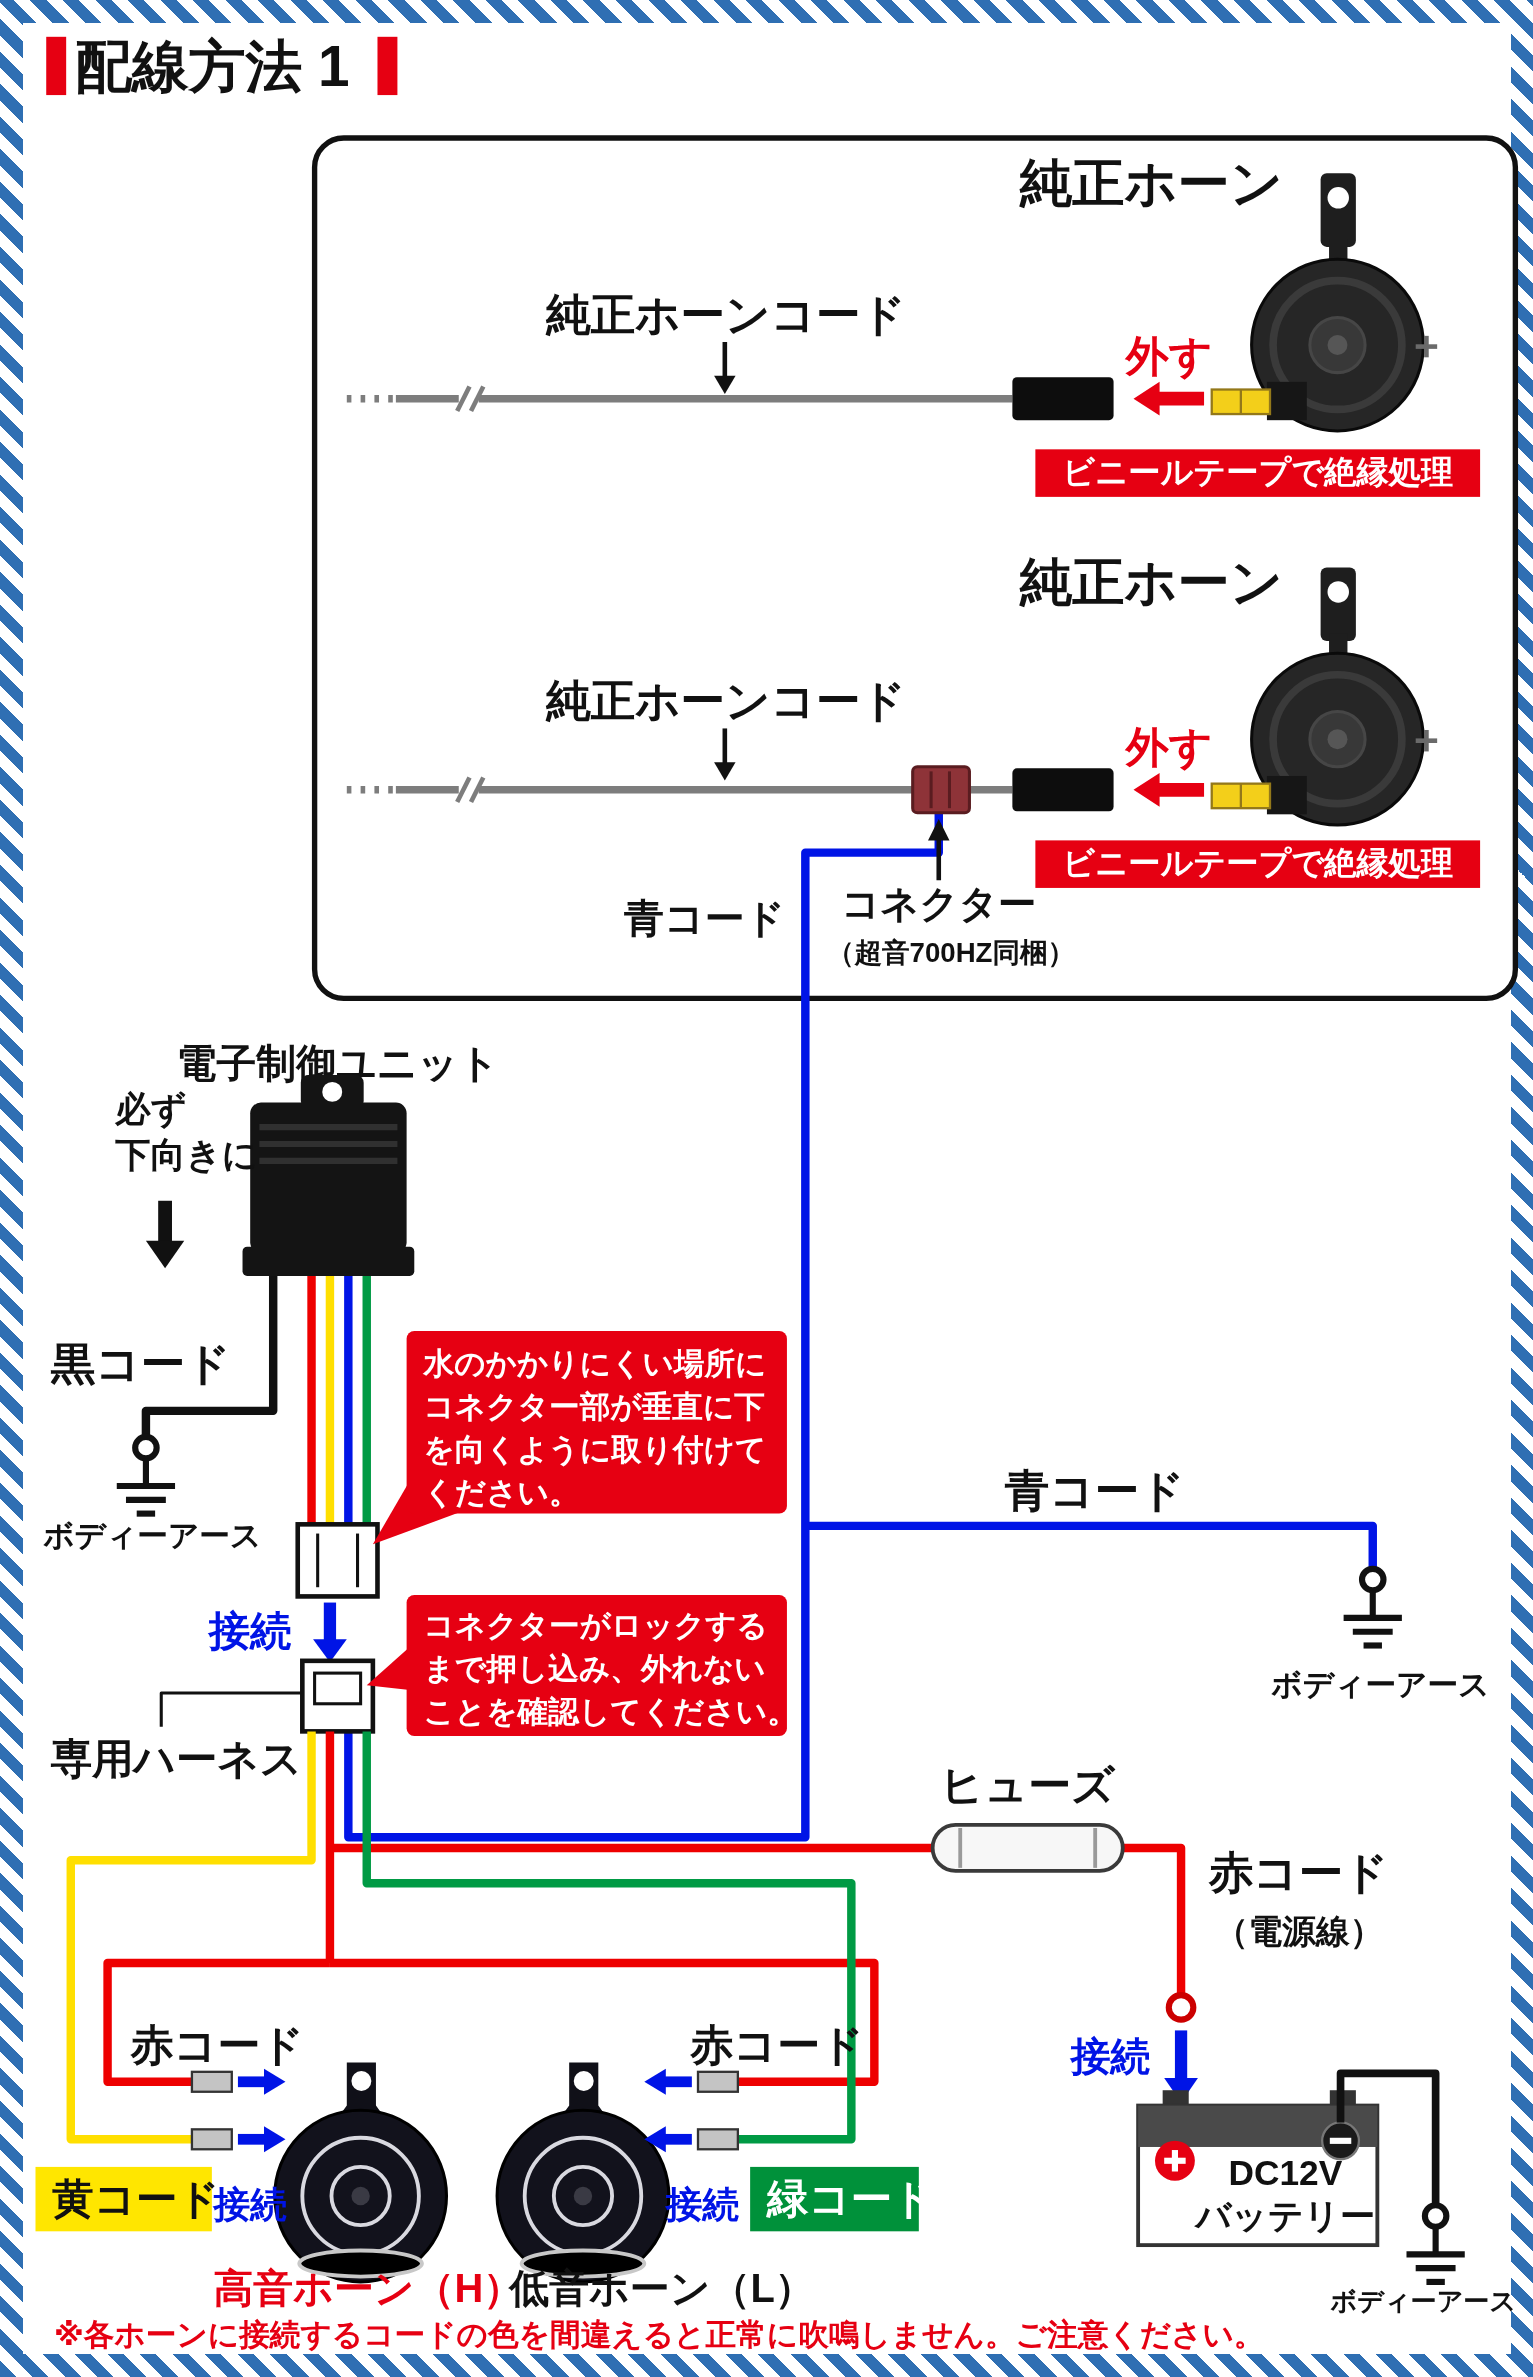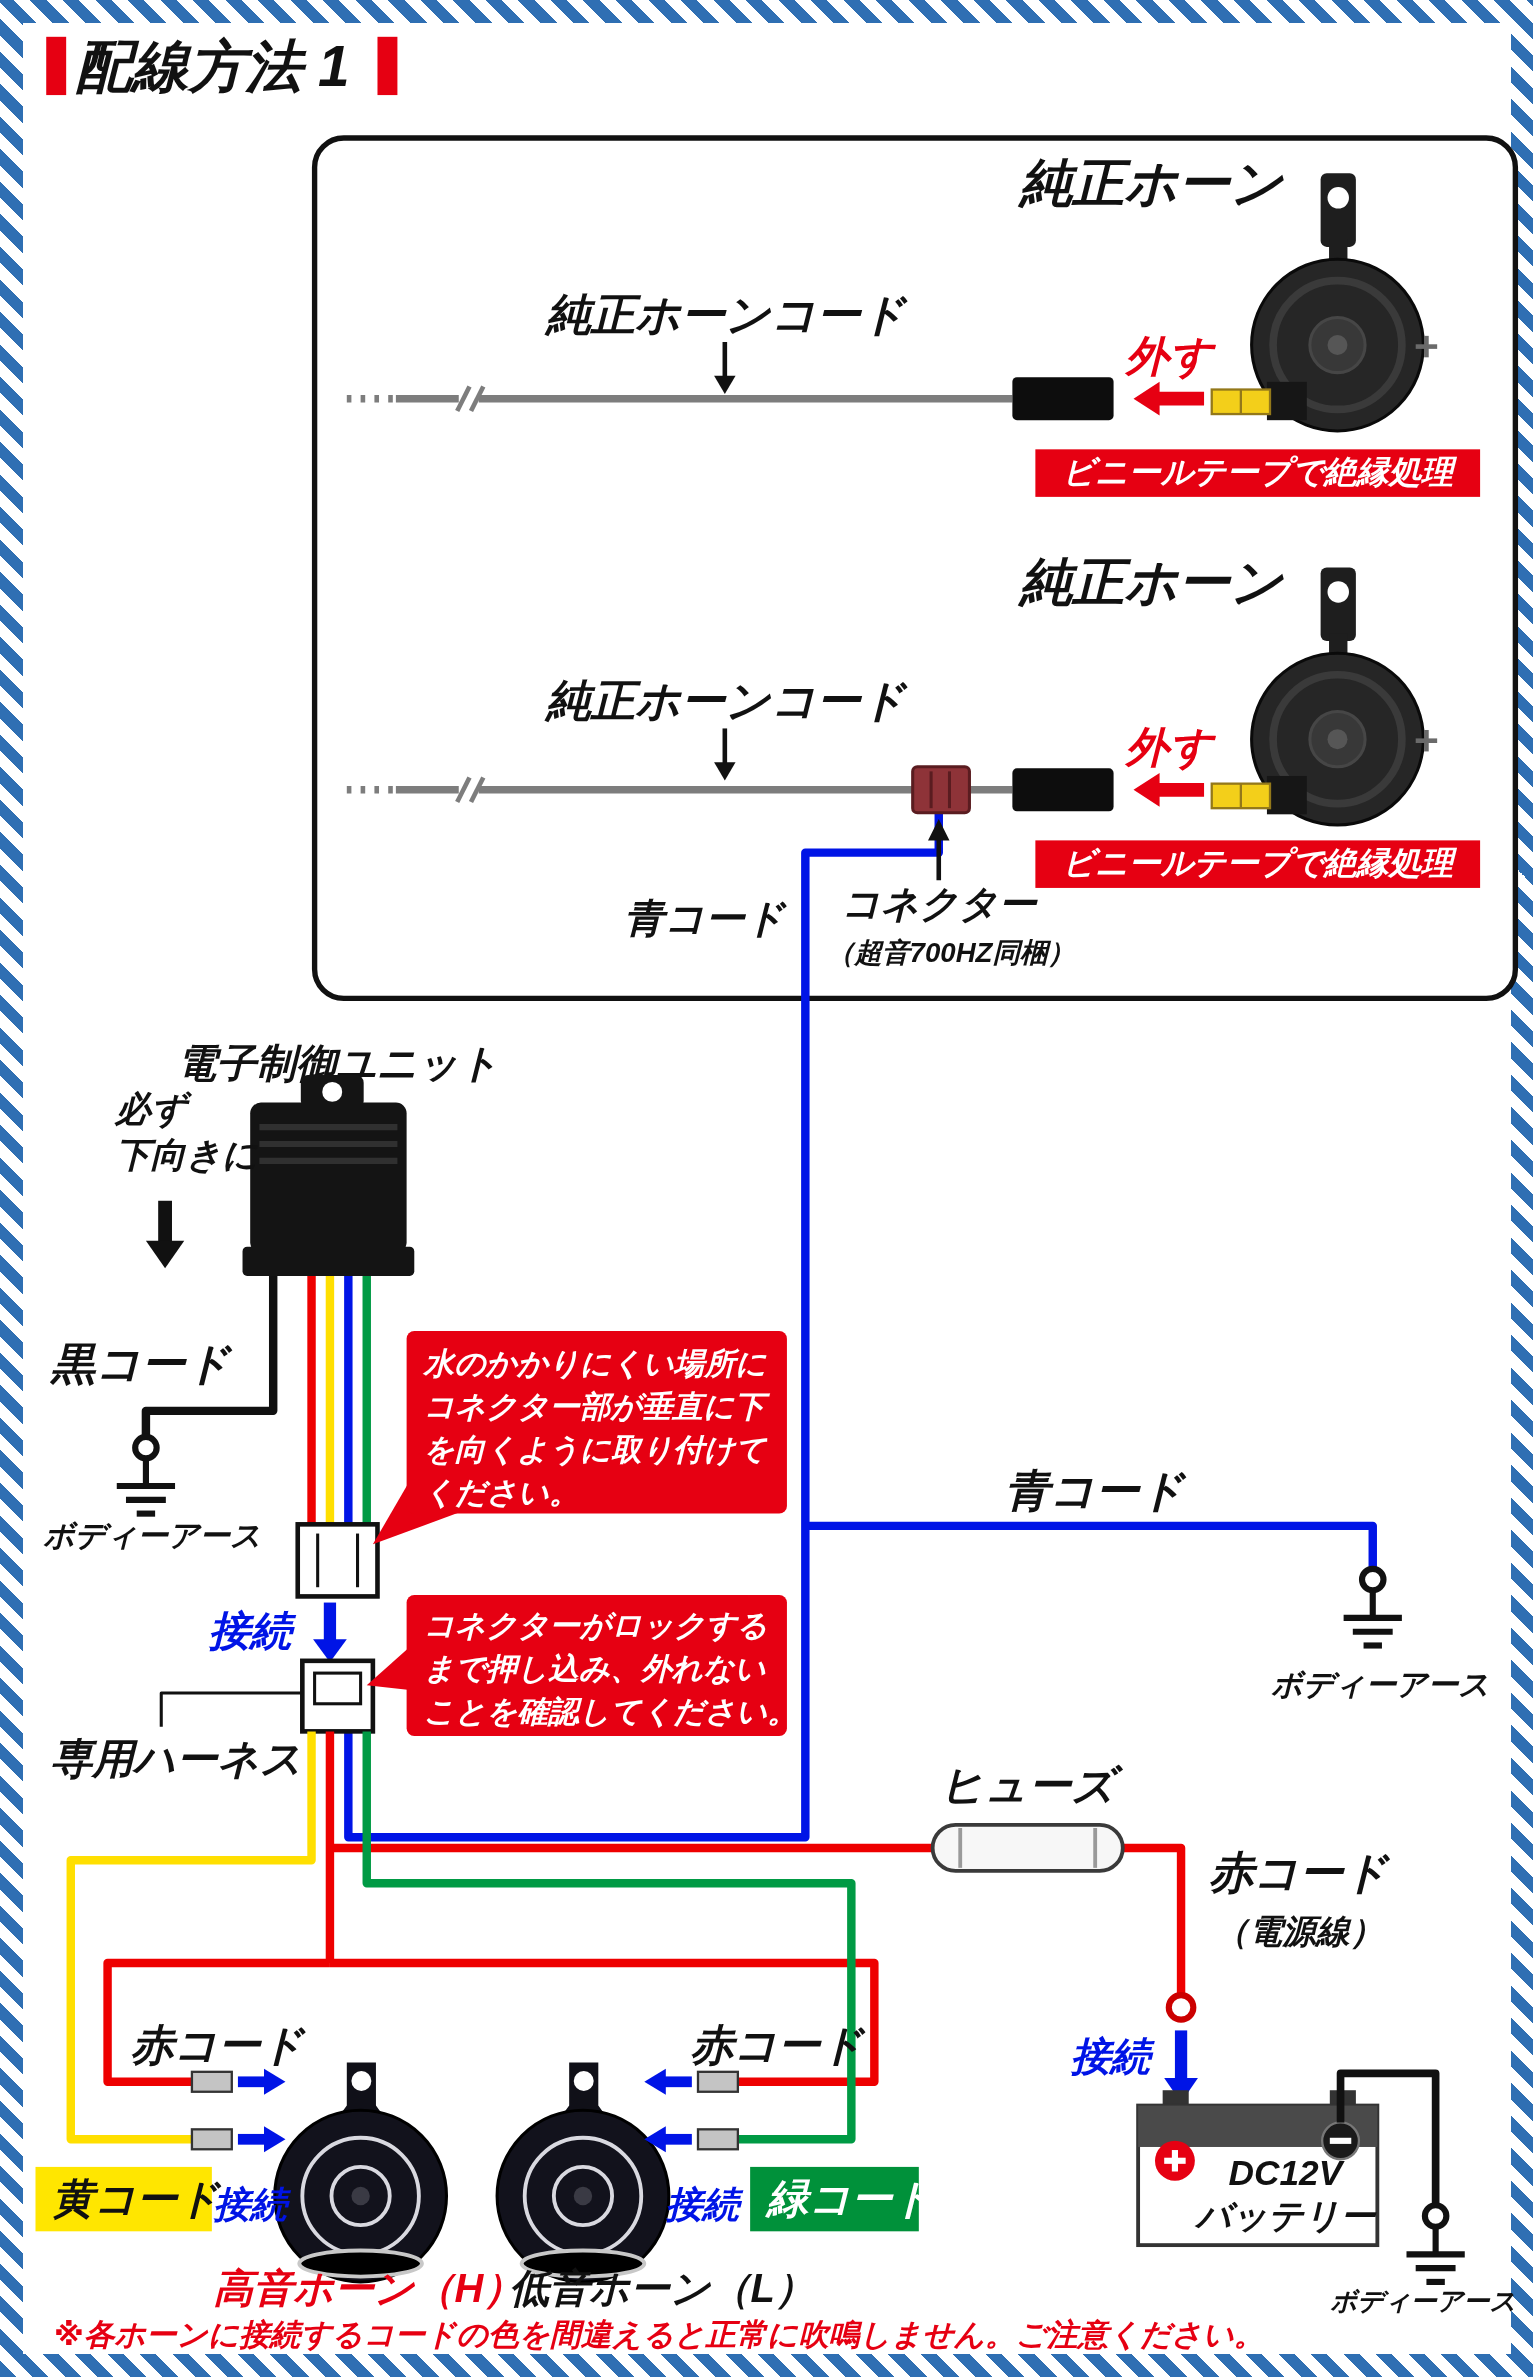--- a/index.html
+++ b/index.html
@@ -1,17 +1,17 @@
 <!DOCTYPE html>
 <html style="font-size:12.3px"><head>
 <meta charset="utf-8">
 <style>
   html,body{margin:0;padding:0;background:#fff;}
   .page{position:relative;width:1534px;height:2377px;
-    background:repeating-linear-gradient(45deg,#2f6fb3 0 11.5px,#ffffff 11.5px 23px);font-style:italic;}
+    background:repeating-linear-gradient(45deg,#2f6fb3 0 11.5px,#ffffff 11.5px 23px);}
   .inner{position:absolute;left:23px;top:23px;right:23px;bottom:23px;background:#fff;}
   svg{position:absolute;left:0;top:0;}
   svg text{font-family:"Liberation Sans","DejaVu Sans",sans-serif;font-weight:bold;fill:#111;}
   .red{fill:#e60012}
   .blue{fill:#0014e6}
   .white{fill:#fff}
   .mid{text-anchor:middle}
   .end{text-anchor:end}
   .wire{fill:none;stroke-linejoin:round}
 </style>

